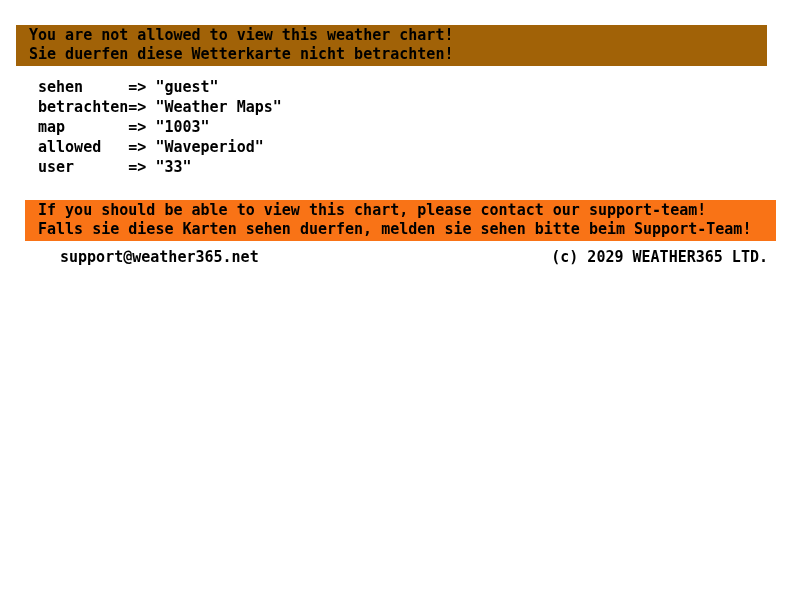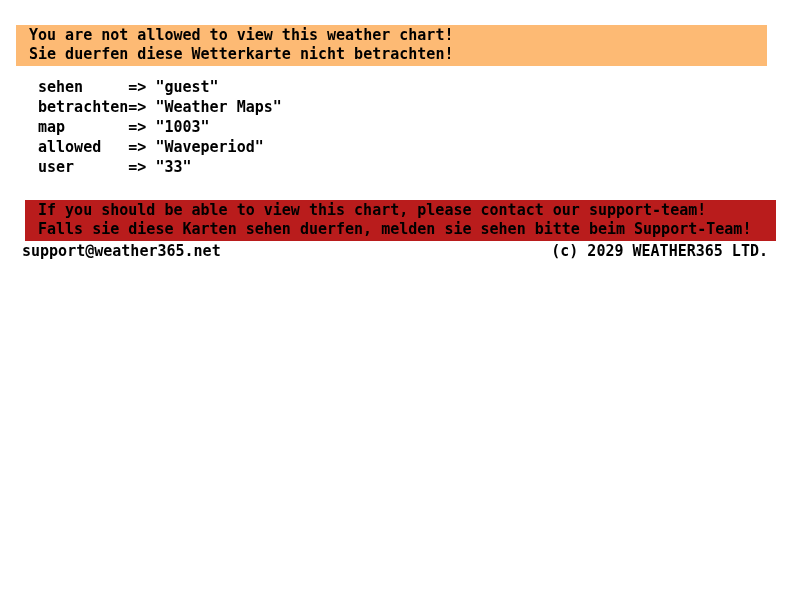--- a/index.html
+++ b/index.html
@@ -42,49 +42,49 @@
   }
   .kv-key {
     display: inline-block;
     width: 10ch;
   }
   .kv-arrow {
     display: inline-block;
     margin-right: 1ch;
   }
   .footer-row {
-    margin-top: 0;
-    padding-left: 22px;
+    margin-top: 6px;
+    padding-left: 60px;
     padding-right: 32px;
     line-height: 20px;
     display: flex;
     justify-content: space-between;
     align-items: flex-end;
   }
   .footer-row span {
     white-space: pre;
   }
 </style>
 </head>
 <body>
 
-<div id="error-banner" class="banner" style="background-color: #fdba74; margin-left: 16px;">
+<div id="error-banner" class="banner" style="background-color: #a16207; margin-left: 16px;">
   <div class="line">You are not allowed to view this weather chart!</div>
   <div class="line">Sie duerfen diese Wetterkarte nicht betrachten!</div>
 </div>
 
 <div class="kv-block">
   <div class="kv-row"><span class="kv-key">sehen</span><span class="kv-arrow">=&gt;</span><span class="kv-value">"guest"</span></div>
   <div class="kv-row"><span class="kv-key">betrachten</span><span class="kv-arrow">=&gt;</span><span class="kv-value">"Weather Maps"</span></div>
   <div class="kv-row"><span class="kv-key">map</span><span class="kv-arrow">=&gt;</span><span class="kv-value">"1003"</span></div>
   <div class="kv-row"><span class="kv-key">allowed</span><span class="kv-arrow">=&gt;</span><span class="kv-value">"Waveperiod"</span></div>
   <div class="kv-row"><span class="kv-key">user</span><span class="kv-arrow">=&gt;</span><span class="kv-value">"33"</span></div>
 </div>
 
-<div id="help-banner" class="banner" style="background-color: #b91c1c;">
+<div id="help-banner" class="banner" style="background-color: #f97316;">
   <div class="line">If you should be able to view this chart, please contact our support-team!</div>
   <div class="line">Falls sie diese Karten sehen duerfen, melden sie sehen bitte beim Support-Team!</div>
 </div>
 
 <div class="footer-row">
   <span>support@weather365.net</span>
   <span>(c) 2029 WEATHER365 LTD.</span>
 </div>
 
 </body></html>

